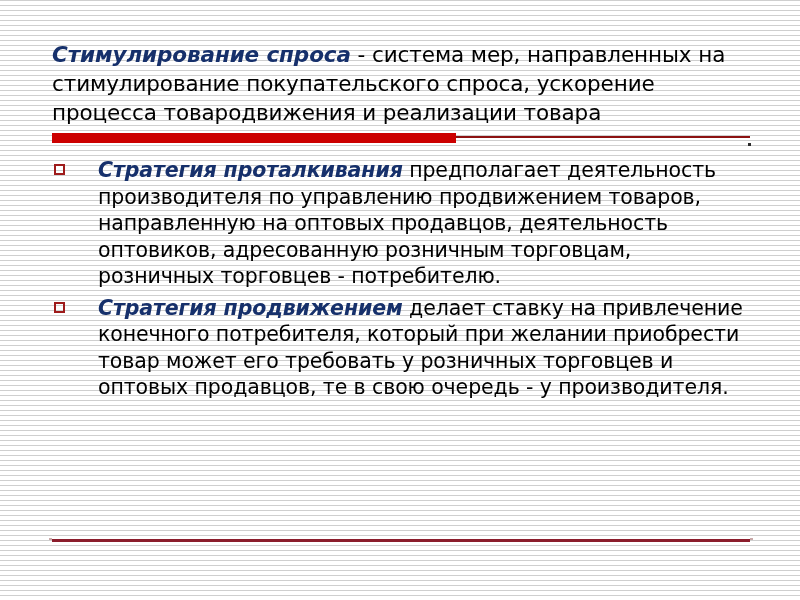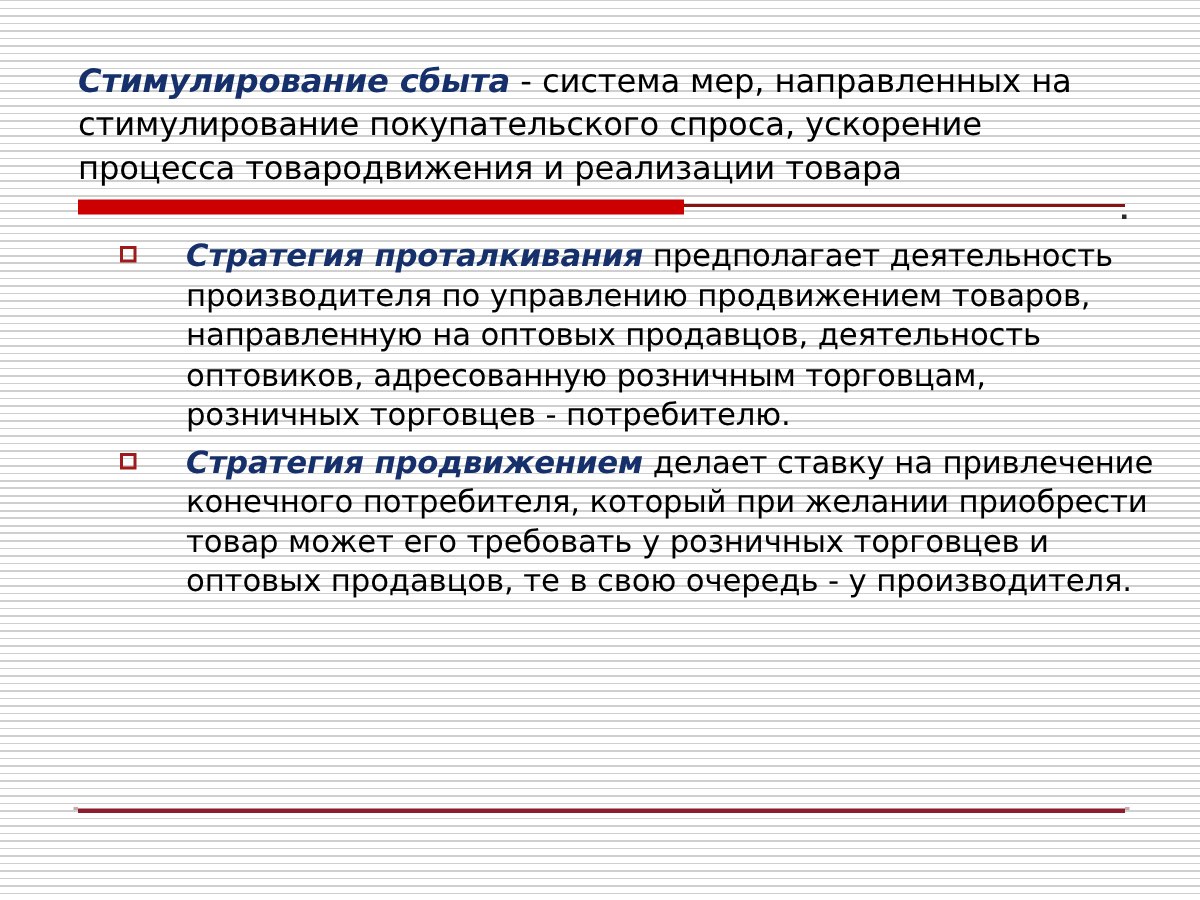--- a/index.html
+++ b/index.html
@@ -70,21 +70,21 @@
     left: 748px;
     top: 143px;
     width: 3px;
     height: 3px;
     background: #2b2b2b;
   }
 
   
   #bullet-list {
     position: absolute;
-    left: 74px;
+    left: 48px;
     top: 157px;
     width: 700px;
   }
   .bullet-item {
     position: relative;
     padding-left: 50px;
     margin-bottom: 5px;
     font-size: 20.5px;
     line-height: 26.5px;
     color: #000000;
@@ -121,21 +121,21 @@
   }
   #bottom-rule-cap-left  { left: 49px; }
   #bottom-rule-cap-right { left: 750px; }
 </style>
 </head>
 <body>
 
 <div id="slide">
 
   <div id="title-block">
-    <span class="lead-in">Стимулирование сбыта</span><span> - система мер, направленных на стимулирование покупательского спроса, ускорение процесса товародвижения и реализации товара</span>
+    <span class="lead-in">Стимулирование спроса</span><span> - система мер, направленных на стимулирование покупательского спроса, ускорение процесса товародвижения и реализации товара</span>
   </div>
 
   <div id="title-rule-thin"></div>
   <div id="title-rule-thick"></div>
   <div id="rule-end-dot"></div>
 
   <div id="bullet-list">
 
     <div class="bullet-item">
       <span class="bullet-marker"></span>

